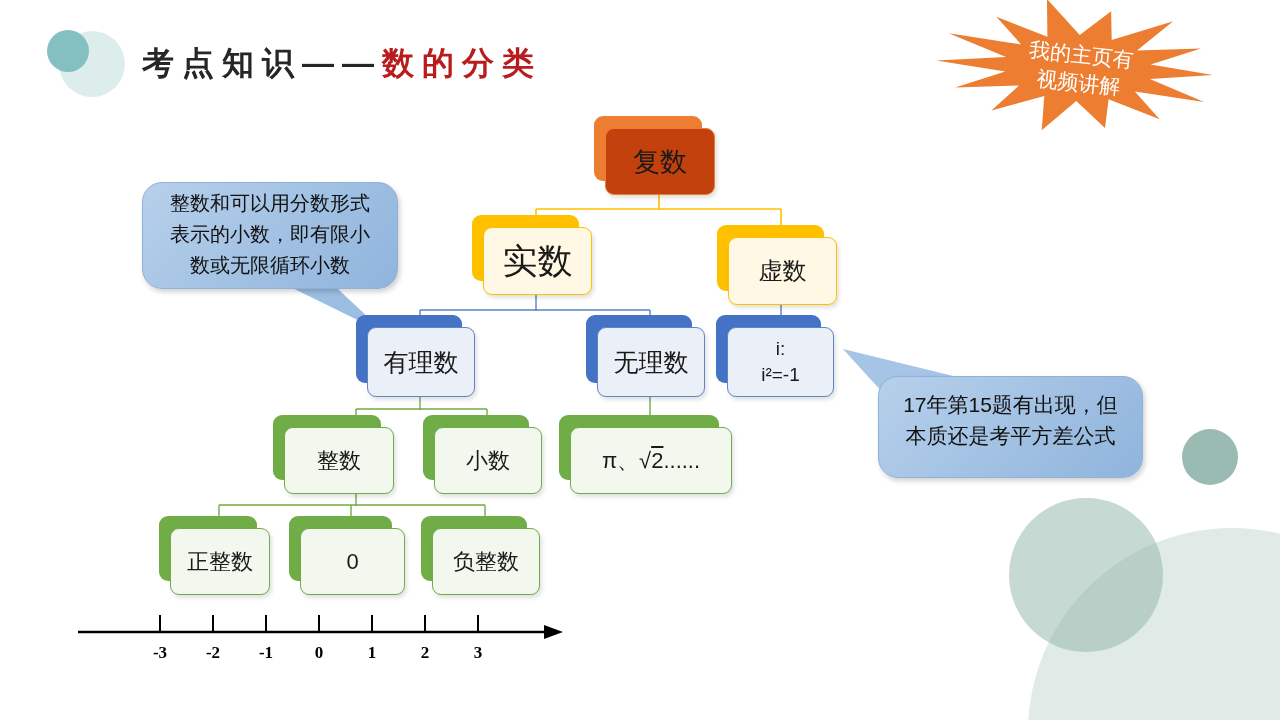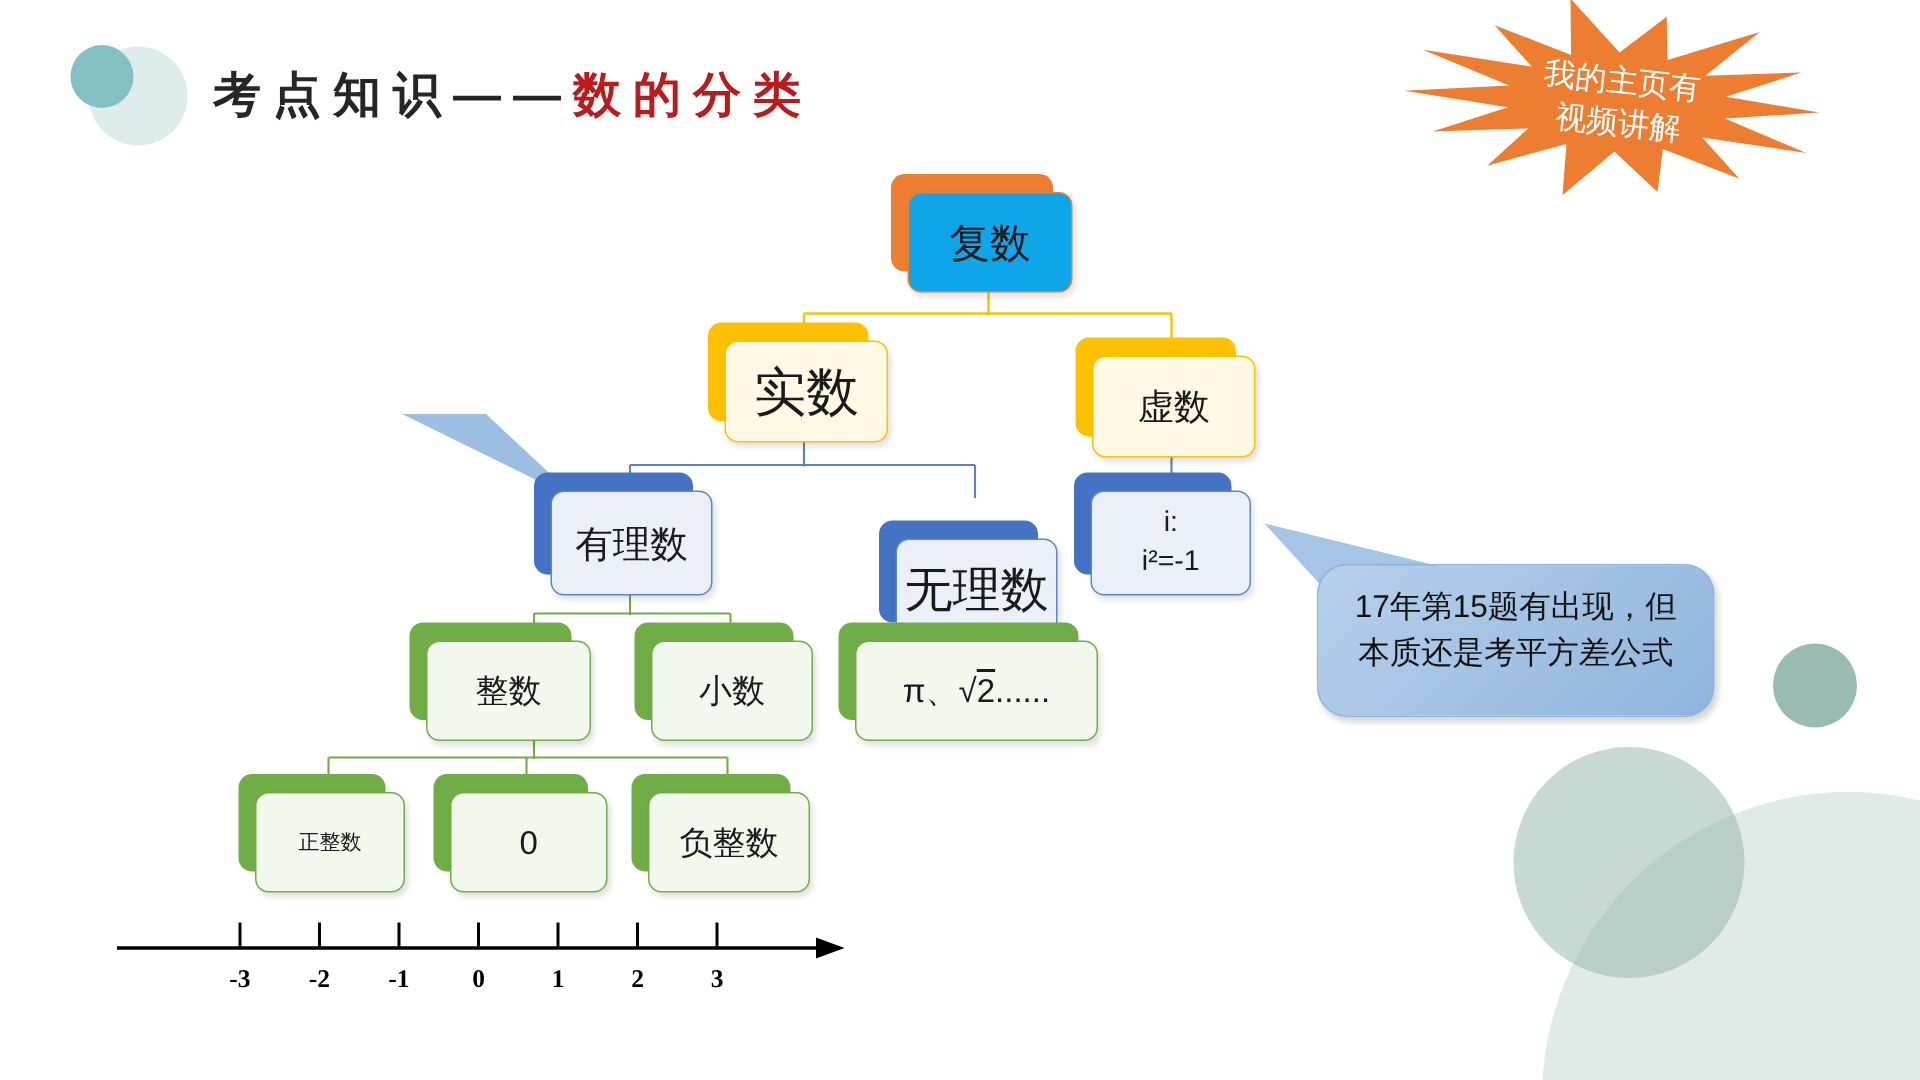--- a/index.html
+++ b/index.html
@@ -27,41 +27,41 @@
               color:#ffffff;font-size:21px;line-height:1.35;text-align:center;
               transform:rotate(6deg);}
 
   
   .node{position:absolute;z-index:2;}
   .node .back{position:absolute;left:-11px;top:-12px;width:100%;height:100%;border-radius:9px;}
   .node .front{position:absolute;left:0;top:0;width:100%;height:100%;border-radius:9px;
                display:flex;align-items:center;justify-content:center;flex-direction:column;
                box-shadow:2px 3px 4px rgba(0,0,0,0.12);color:#1a1a1a;}
   .orange .back{background:#ED7D31;}
-  .orange .front{background:#0ea5e9;border:1px solid #ED7D31;}
+  .orange .front{background:#c2410c;border:1px solid #ED7D31;}
   .gold .back{background:#FFC000;}
   .gold .front{background:#FFF8E4;border:1px solid #FFC000;}
   .blue .back{background:#4472C4;}
   .blue .front{background:#EAEFF8;border:1px solid #5E86C6;align-items:center;}
   .green .back{background:#70AD47;}
   .green .front{background:#F2F8EE;border:1px solid #70AD47;}
 
   #n-fushu{left:605px;top:128px;width:108px;height:65px;font-size:27px;}
   #n-shishu{left:483px;top:227px;width:107px;height:66px;font-size:35px;}
   #n-xushu{left:728px;top:237px;width:107px;height:66px;font-size:24px;}
   #n-youlishu{left:367px;top:327px;width:106px;height:68px;font-size:25px;}
-  #n-wulishu{left:597px;top:327px;width:106px;height:68px;font-size:32px;margin-top:32px;}
+  #n-wulishu{left:597px;top:327px;width:106px;height:68px;font-size:25px;}
   #n-i{left:727px;top:327px;width:105px;height:68px;font-size:19px;}
   #n-i .front{line-height:1.35;}
   #n-zhengshu{left:284px;top:427px;width:108px;height:65px;font-size:22px;}
   #n-xiaoshu{left:434px;top:427px;width:106px;height:65px;font-size:22px;}
   #n-pi{left:570px;top:427px;width:160px;height:65px;font-size:22px;}
   #n-pi .front{flex-direction:row;}
   #n-pi .root{text-decoration:overline;}
-  #n-zhengzhengshu{left:170px;top:528px;width:98px;height:65px;font-size:14px;}
+  #n-zhengzhengshu{left:170px;top:528px;width:98px;height:65px;font-size:22px;}
   #n-zero{left:300px;top:528px;width:103px;height:65px;font-size:22px;}
   #n-fuzhengshu{left:432px;top:528px;width:106px;height:65px;font-size:22px;}
 
   
   .bubble{position:absolute;z-index:3;border-radius:20px;
           background:linear-gradient(135deg,#B7D0EB,#8FB4DC);
           border:1px solid #8FB2D9;box-shadow:2px 3px 5px rgba(0,0,0,0.18);
           color:#111;text-align:center;}
   .bubble-left{left:142px;top:182px;width:254px;height:100px;
                font-size:20px;line-height:31px;padding-top:5px;}
@@ -204,19 +204,24 @@
       </div>
   </div>
 
   <div class="node green" id="n-fuzhengshu">
     <div class="back"></div>
     <div class="front">
         <span>负整数</span>
       </div>
   </div>
 
+  <div class="bubble bubble-left">
+    <div>整数和可以用分数形式</div>
+    <div>表示的小数，即有限小</div>
+    <div>数或无限循环小数</div>
+  </div>
 
   <div class="bubble bubble-right">
     <div>17年第15题有出现，但</div>
     <div>本质还是考平方差公式</div>
   </div>
 
 </div>
 
 </body></html>

